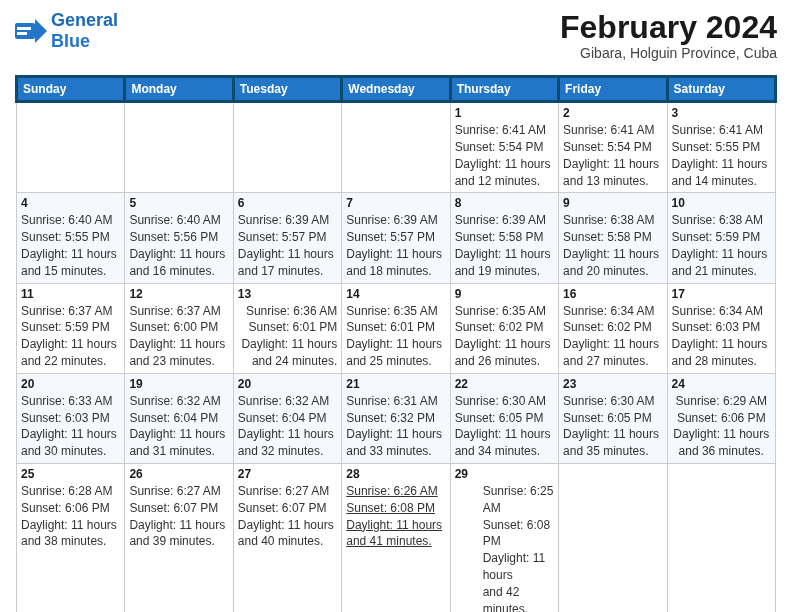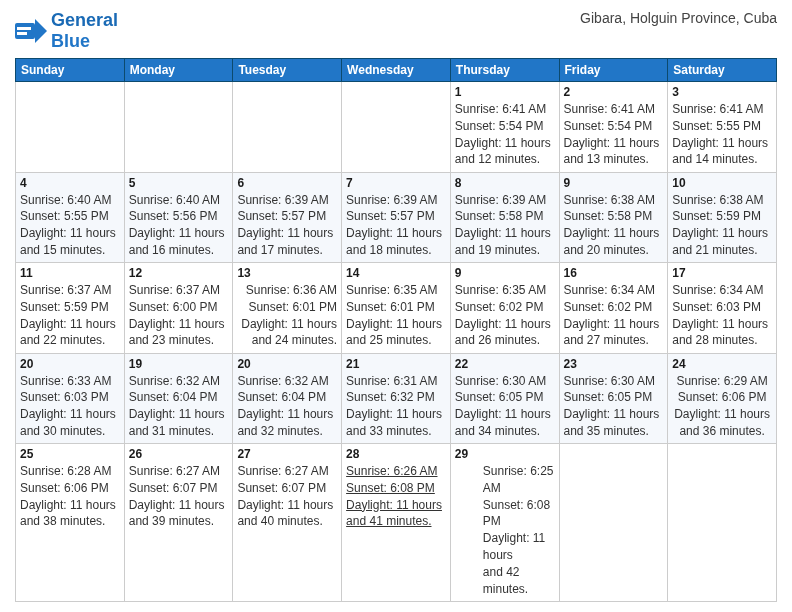--- a/index.html
+++ b/index.html
@@ -14,21 +14,21 @@
       width: 792px;
       height: 612px;
       padding: 10px 15px;
       display: flex;
       flex-direction: column;
     }
     .header {
       display: flex;
       justify-content: space-between;
       align-items: flex-start;
-      margin-bottom: 6px;
+      margin-bottom: 14px;
     }
     .logo {
       display: flex;
       flex-direction: column;
       align-items: flex-start;
     }
     .logo-text {
       font-size: 18px;
       font-weight: bold;
       color: #1a1a1a;
@@ -58,21 +58,21 @@
       width: 100%;
       table-layout: fixed;
     }
     .calendar th {
       background-color: #2176c7;
       color: #fff;
       font-size: 12px;
       font-weight: bold;
       padding: 4px 5px;
       text-align: left;
-      border: 1px solid #0c4a6e;
+      border: 3px solid #0c4a6e;
     }
     .calendar td {
       border: 1px solid #ccc;
       vertical-align: top;
       padding: 3px 4px;
       font-size: 9.5px;
       color: #222;
       background: #fff;
       height: 80px;
     }
@@ -106,20 +106,21 @@
           <rect x="2" y="8" width="14" height="3" fill="white"></rect>
           <rect x="2" y="13" width="10" height="3" fill="white"></rect>
         </svg>
         <span class="logo-text">
           <span class="blue">General</span><br>
           <span style="color:#2176c7;">Blue</span>
         </span>
       </div>
     </div>
     <div class="title-block">
+      <div class="month-title">February 2024</div>
       <div class="location-title">Gibara, Holguin Province, Cuba</div>
     </div>
   </div>
 
   <table class="calendar">
     <thead>
       <tr>
       <th>Sunday</th>
           <th>Monday</th>
           <th>Tuesday</th>

